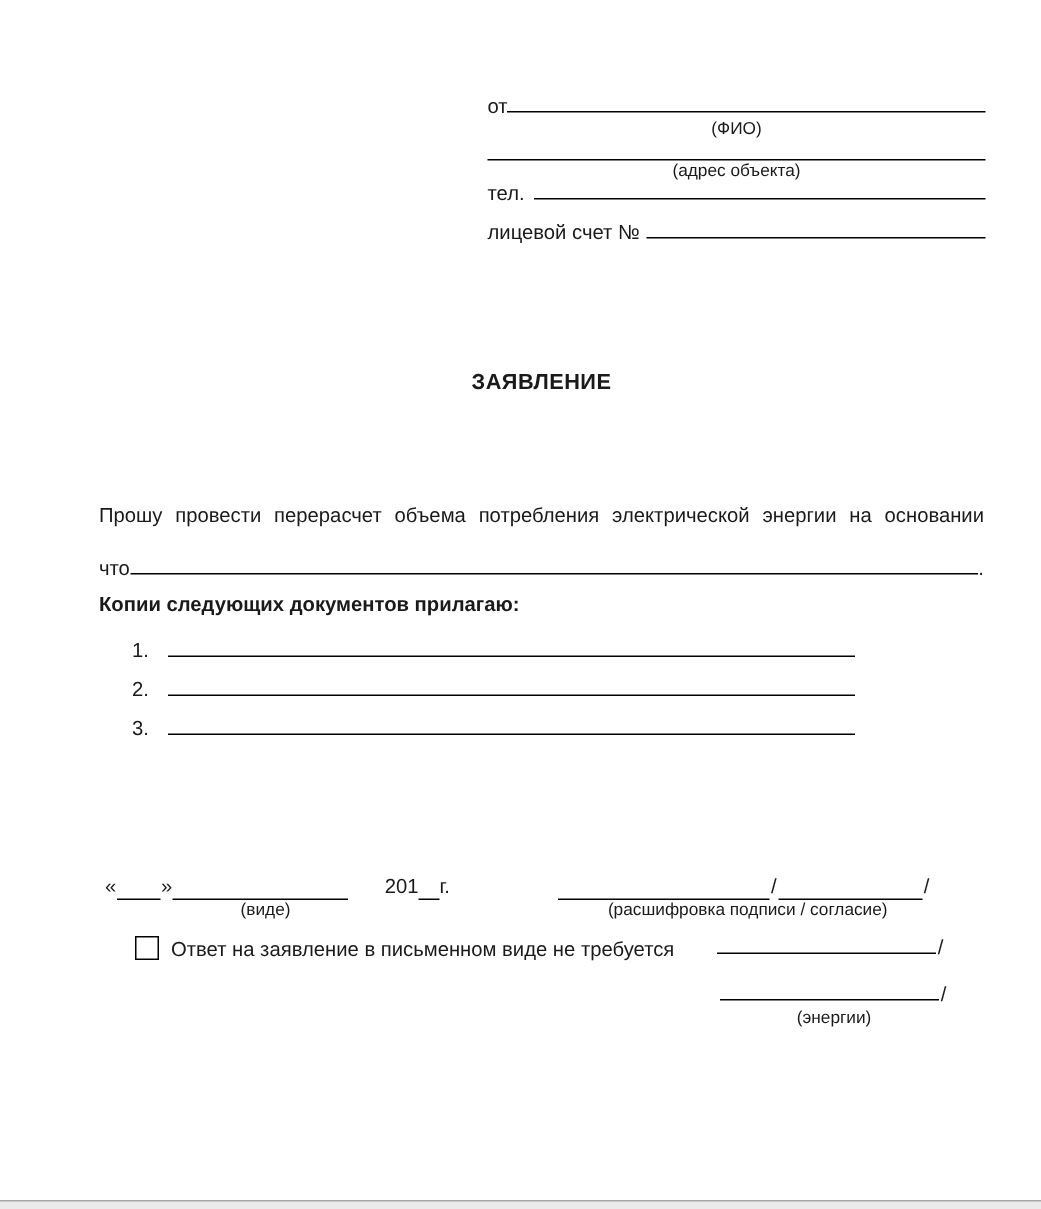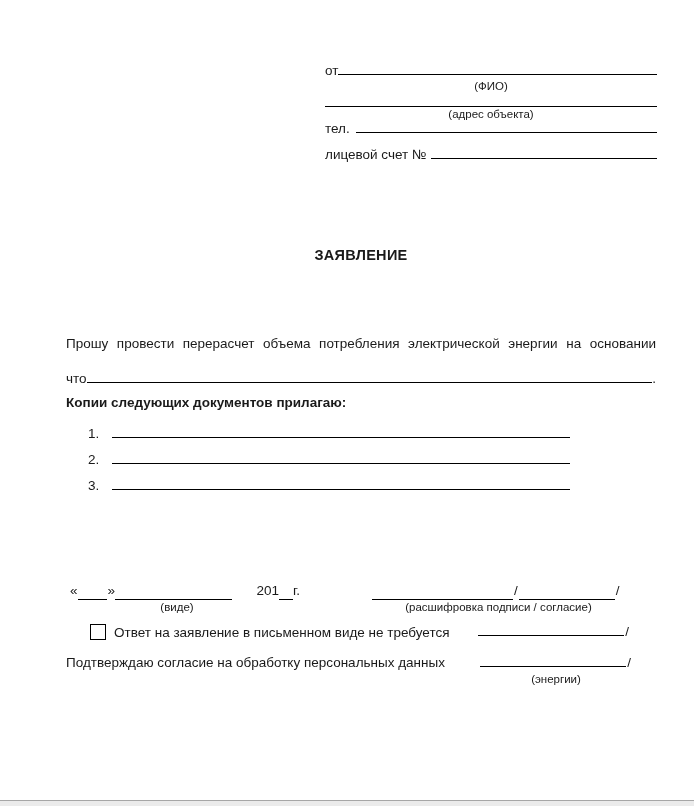--- a/index.html
+++ b/index.html
@@ -145,21 +145,20 @@
     <span class="checkbox"></span>
     <span>Ответ на заявление в письменном виде не требуется</span>
   </div>
   <div class="abs cb-sign">
     <div class="u-row">
       <span class="fill-line"></span>
       <span class="slash">/</span>
     </div>
   </div>
 
-  <div class="abs consent-label">Подтверждаю согласие на обработку персональных данных</div>
   <div class="abs consent-sign">
     <div class="u-row">
       <span class="fill-line"></span>
       <span class="slash">/</span>
     </div>
     <div class="caption consent-caption">(энергии)</div>
   </div>
 
   <div class="abs bottom-strip" style="background: rgb(235, 235, 235); border-top-color: rgb(166, 166, 166);"></div>
 

